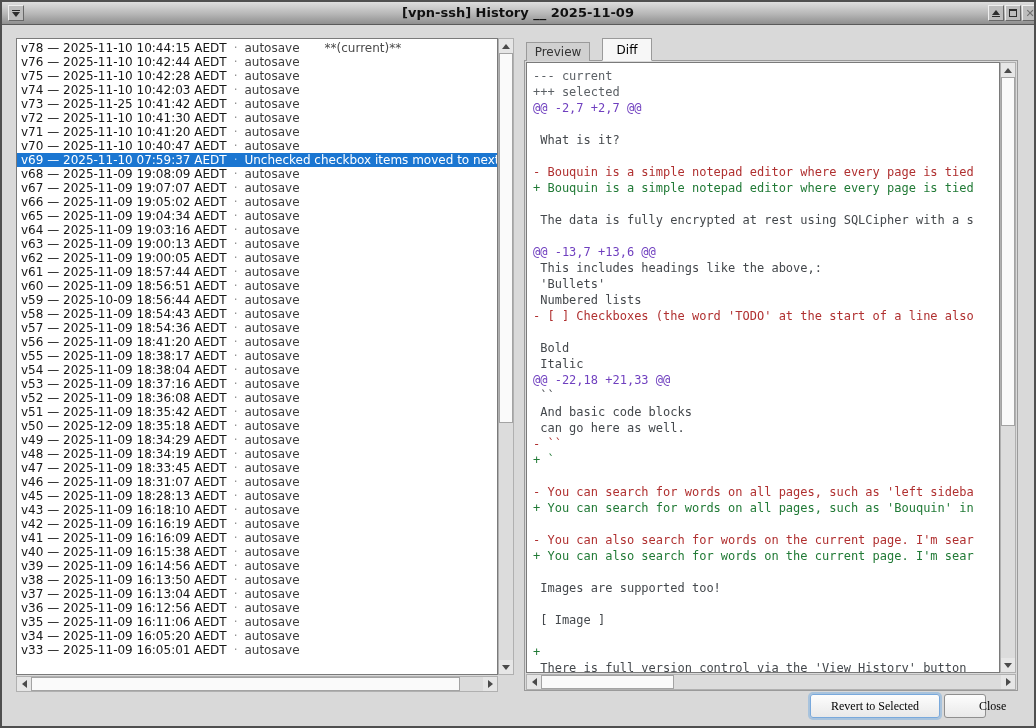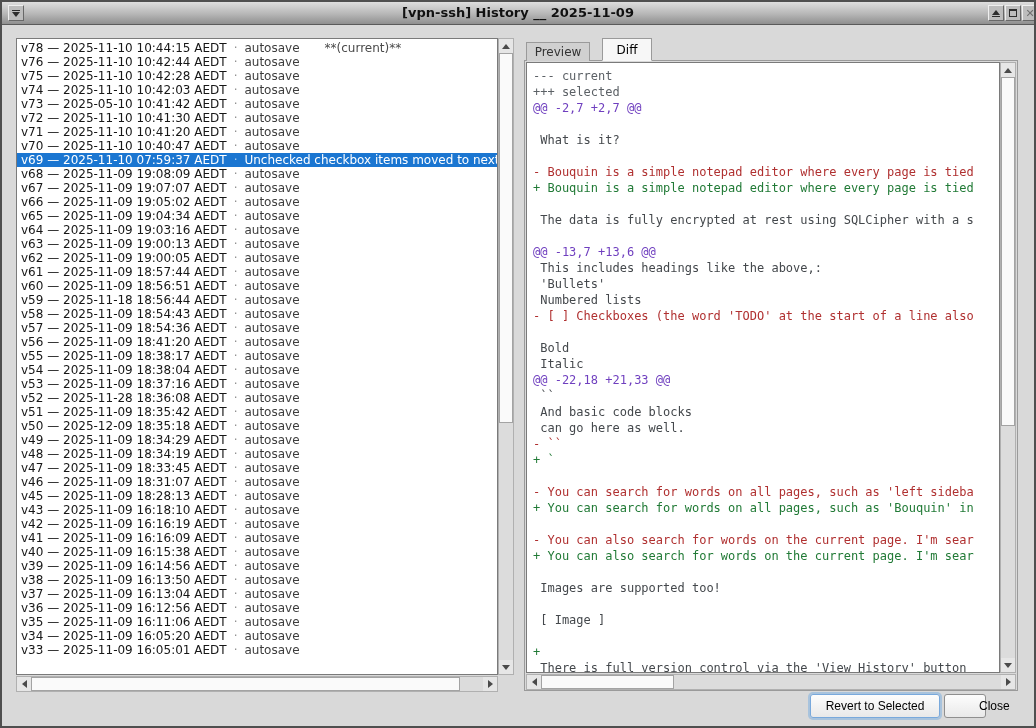--- a/index.html
+++ b/index.html
@@ -83,21 +83,21 @@
   .dl.meta{color:var(--diff-meta);}
   .dl.hunk{color:var(--diff-hunk);}
   .dl.del{color:var(--diff-del);}
   .dl.add{color:var(--diff-add);}
   .dl.ctx{color:var(--diff-context);}
   
   .btn{
     position:absolute;top:692px;height:24px;
     background:linear-gradient(#fdfdfd,#e9e9e9);
     border:1px solid #8f8f8f;border-radius:3px;
-    font-family:Liberation Sans, sans-serif;font-size:12px;color:#000;
+    font-family:Liberation Serif, serif;font-size:12px;color:#000;
   }
   .btn-revert{left:808px;width:130px;border:1px solid #79a9dc;box-shadow:0 0 0 2px rgba(128,176,224,.55);}
   .btn-close{left:942px;width:34px;padding-left:34px;}
 </style>
 </head>
 <body>
 
 <div class="window">
 
   <div class="titlebar">
@@ -120,42 +120,42 @@
     <div class="tb-btn" style="left:1020px;">
       <span class="glyph-x">✕</span>
     </div>
   </div>
 
   <div class="listbox" id="history-list">
       <div class="row"><span class="main">v78 — 2025-11-10 10:44:15 AEDT</span><span class="dot">·</span><span class="note">autosave</span><span class="badge">**(current)**</span></div>
       <div class="row"><span class="main">v76 — 2025-11-10 10:42:44 AEDT</span><span class="dot">·</span><span class="note">autosave</span></div>
       <div class="row"><span class="main">v75 — 2025-11-10 10:42:28 AEDT</span><span class="dot">·</span><span class="note">autosave</span></div>
       <div class="row"><span class="main">v74 — 2025-11-10 10:42:03 AEDT</span><span class="dot">·</span><span class="note">autosave</span></div>
-      <div class="row"><span class="main">v73 — 2025-05-10 10:41:42 AEDT</span><span class="dot">·</span><span class="note">autosave</span></div>
+      <div class="row"><span class="main">v73 — 2025-11-25 10:41:42 AEDT</span><span class="dot">·</span><span class="note">autosave</span></div>
       <div class="row"><span class="main">v72 — 2025-11-10 10:41:30 AEDT</span><span class="dot">·</span><span class="note">autosave</span></div>
       <div class="row"><span class="main">v71 — 2025-11-10 10:41:20 AEDT</span><span class="dot">·</span><span class="note">autosave</span></div>
       <div class="row"><span class="main">v70 — 2025-11-10 10:40:47 AEDT</span><span class="dot">·</span><span class="note">autosave</span></div>
       <div class="row selected"><span class="main">v69 — 2025-11-10 07:59:37 AEDT</span><span class="dot">·</span><span class="note">Unchecked checkbox items moved to next</span></div>
       <div class="row"><span class="main">v68 — 2025-11-09 19:08:09 AEDT</span><span class="dot">·</span><span class="note">autosave</span></div>
       <div class="row"><span class="main">v67 — 2025-11-09 19:07:07 AEDT</span><span class="dot">·</span><span class="note">autosave</span></div>
       <div class="row"><span class="main">v66 — 2025-11-09 19:05:02 AEDT</span><span class="dot">·</span><span class="note">autosave</span></div>
       <div class="row"><span class="main">v65 — 2025-11-09 19:04:34 AEDT</span><span class="dot">·</span><span class="note">autosave</span></div>
       <div class="row"><span class="main">v64 — 2025-11-09 19:03:16 AEDT</span><span class="dot">·</span><span class="note">autosave</span></div>
       <div class="row"><span class="main">v63 — 2025-11-09 19:00:13 AEDT</span><span class="dot">·</span><span class="note">autosave</span></div>
       <div class="row"><span class="main">v62 — 2025-11-09 19:00:05 AEDT</span><span class="dot">·</span><span class="note">autosave</span></div>
       <div class="row"><span class="main">v61 — 2025-11-09 18:57:44 AEDT</span><span class="dot">·</span><span class="note">autosave</span></div>
       <div class="row"><span class="main">v60 — 2025-11-09 18:56:51 AEDT</span><span class="dot">·</span><span class="note">autosave</span></div>
-      <div class="row"><span class="main">v59 — 2025-11-18 18:56:44 AEDT</span><span class="dot">·</span><span class="note">autosave</span></div>
+      <div class="row"><span class="main">v59 — 2025-10-09 18:56:44 AEDT</span><span class="dot">·</span><span class="note">autosave</span></div>
       <div class="row"><span class="main">v58 — 2025-11-09 18:54:43 AEDT</span><span class="dot">·</span><span class="note">autosave</span></div>
       <div class="row"><span class="main">v57 — 2025-11-09 18:54:36 AEDT</span><span class="dot">·</span><span class="note">autosave</span></div>
       <div class="row"><span class="main">v56 — 2025-11-09 18:41:20 AEDT</span><span class="dot">·</span><span class="note">autosave</span></div>
       <div class="row"><span class="main">v55 — 2025-11-09 18:38:17 AEDT</span><span class="dot">·</span><span class="note">autosave</span></div>
       <div class="row"><span class="main">v54 — 2025-11-09 18:38:04 AEDT</span><span class="dot">·</span><span class="note">autosave</span></div>
       <div class="row"><span class="main">v53 — 2025-11-09 18:37:16 AEDT</span><span class="dot">·</span><span class="note">autosave</span></div>
-      <div class="row"><span class="main">v52 — 2025-11-28 18:36:08 AEDT</span><span class="dot">·</span><span class="note">autosave</span></div>
+      <div class="row"><span class="main">v52 — 2025-11-09 18:36:08 AEDT</span><span class="dot">·</span><span class="note">autosave</span></div>
       <div class="row"><span class="main">v51 — 2025-11-09 18:35:42 AEDT</span><span class="dot">·</span><span class="note">autosave</span></div>
       <div class="row"><span class="main">v50 — 2025-12-09 18:35:18 AEDT</span><span class="dot">·</span><span class="note">autosave</span></div>
       <div class="row"><span class="main">v49 — 2025-11-09 18:34:29 AEDT</span><span class="dot">·</span><span class="note">autosave</span></div>
       <div class="row"><span class="main">v48 — 2025-11-09 18:34:19 AEDT</span><span class="dot">·</span><span class="note">autosave</span></div>
       <div class="row"><span class="main">v47 — 2025-11-09 18:33:45 AEDT</span><span class="dot">·</span><span class="note">autosave</span></div>
       <div class="row"><span class="main">v46 — 2025-11-09 18:31:07 AEDT</span><span class="dot">·</span><span class="note">autosave</span></div>
       <div class="row"><span class="main">v45 — 2025-11-09 18:28:13 AEDT</span><span class="dot">·</span><span class="note">autosave</span></div>
       <div class="row"><span class="main">v43 — 2025-11-09 16:18:10 AEDT</span><span class="dot">·</span><span class="note">autosave</span></div>
       <div class="row"><span class="main">v42 — 2025-11-09 16:16:19 AEDT</span><span class="dot">·</span><span class="note">autosave</span></div>
       <div class="row"><span class="main">v41 — 2025-11-09 16:16:09 AEDT</span><span class="dot">·</span><span class="note">autosave</span></div>

